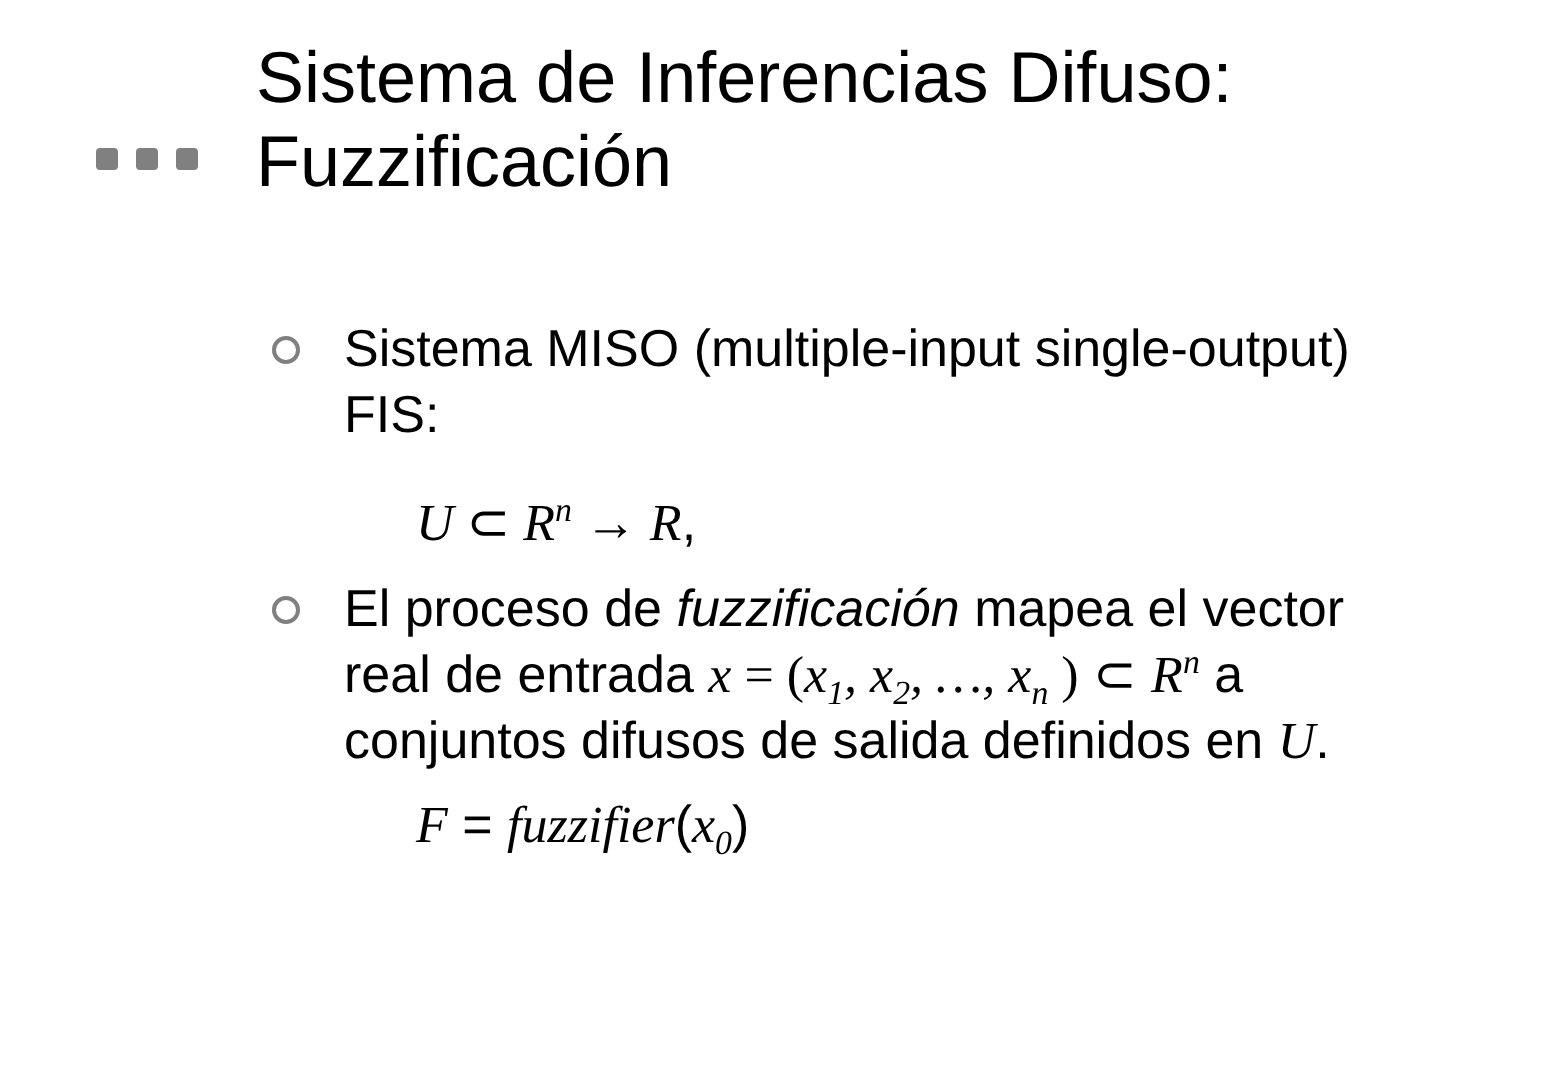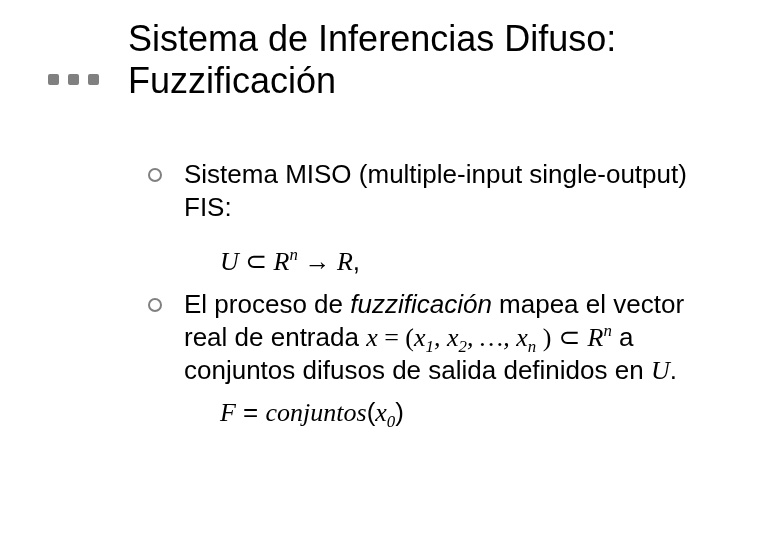--- a/index.html
+++ b/index.html
@@ -36,21 +36,21 @@
     position: absolute;
     left: 128px;
     top: 18px;
     width: 600px;
     font-size: 36px;
     line-height: 1.18;
     font-weight: normal;
   }
   .body-block {
     position: absolute;
-    left: 148px;
+    left: 136px;
     top: 158px;
     width: 560px;
     font-size: 26px;
     line-height: 1.28;
   }
   .bullet-item {
     position: relative;
     padding-left: 36px;
     margin-bottom: 8px;
   }
@@ -114,17 +114,17 @@
       <span>R</span><sup class="pw"><span>n</span></sup>
       <span class="sym">→</span>
       <span>R</span><span class="rm">,</span>
     </div>
 
     <div class="bullet-item">
       <span class="bullet-mark"></span>
       <span>El proceso de </span><span class="it">fuzzificación</span><span> mapea el vector real de entrada </span><span class="tnr it">x</span><span class="tnr"> = (</span><span class="tnr it">x</span><sub class="sb tnr"><span>1</span></sub><span class="tnr it">, </span><span class="tnr it">x</span><sub class="sb tnr"><span>2</span></sub><span class="tnr it">, …, </span><span class="tnr it">x</span><sub class="sb tnr"><span>n</span></sub><span class="tnr"> )</span><span> ⊂ </span><span class="tnr it">R</span><sup class="pw tnr it"><span>n</span></sup><span> a conjuntos difusos de salida definidos en </span><span class="tnr it">U</span><span>.</span>
     </div>
     <div class="formula2">
-      <span>F</span><span class="rm"> = </span><span>conjuntos</span><span class="rm">(</span><span>x</span><sub class="sb"><span>0</span></sub><span class="rm">)</span>
+      <span>F</span><span class="rm"> = </span><span>fuzzifier</span><span class="rm">(</span><span>x</span><sub class="sb"><span>0</span></sub><span class="rm">)</span>
     </div>
 
   </div>
 </div>
 
 </body></html>

